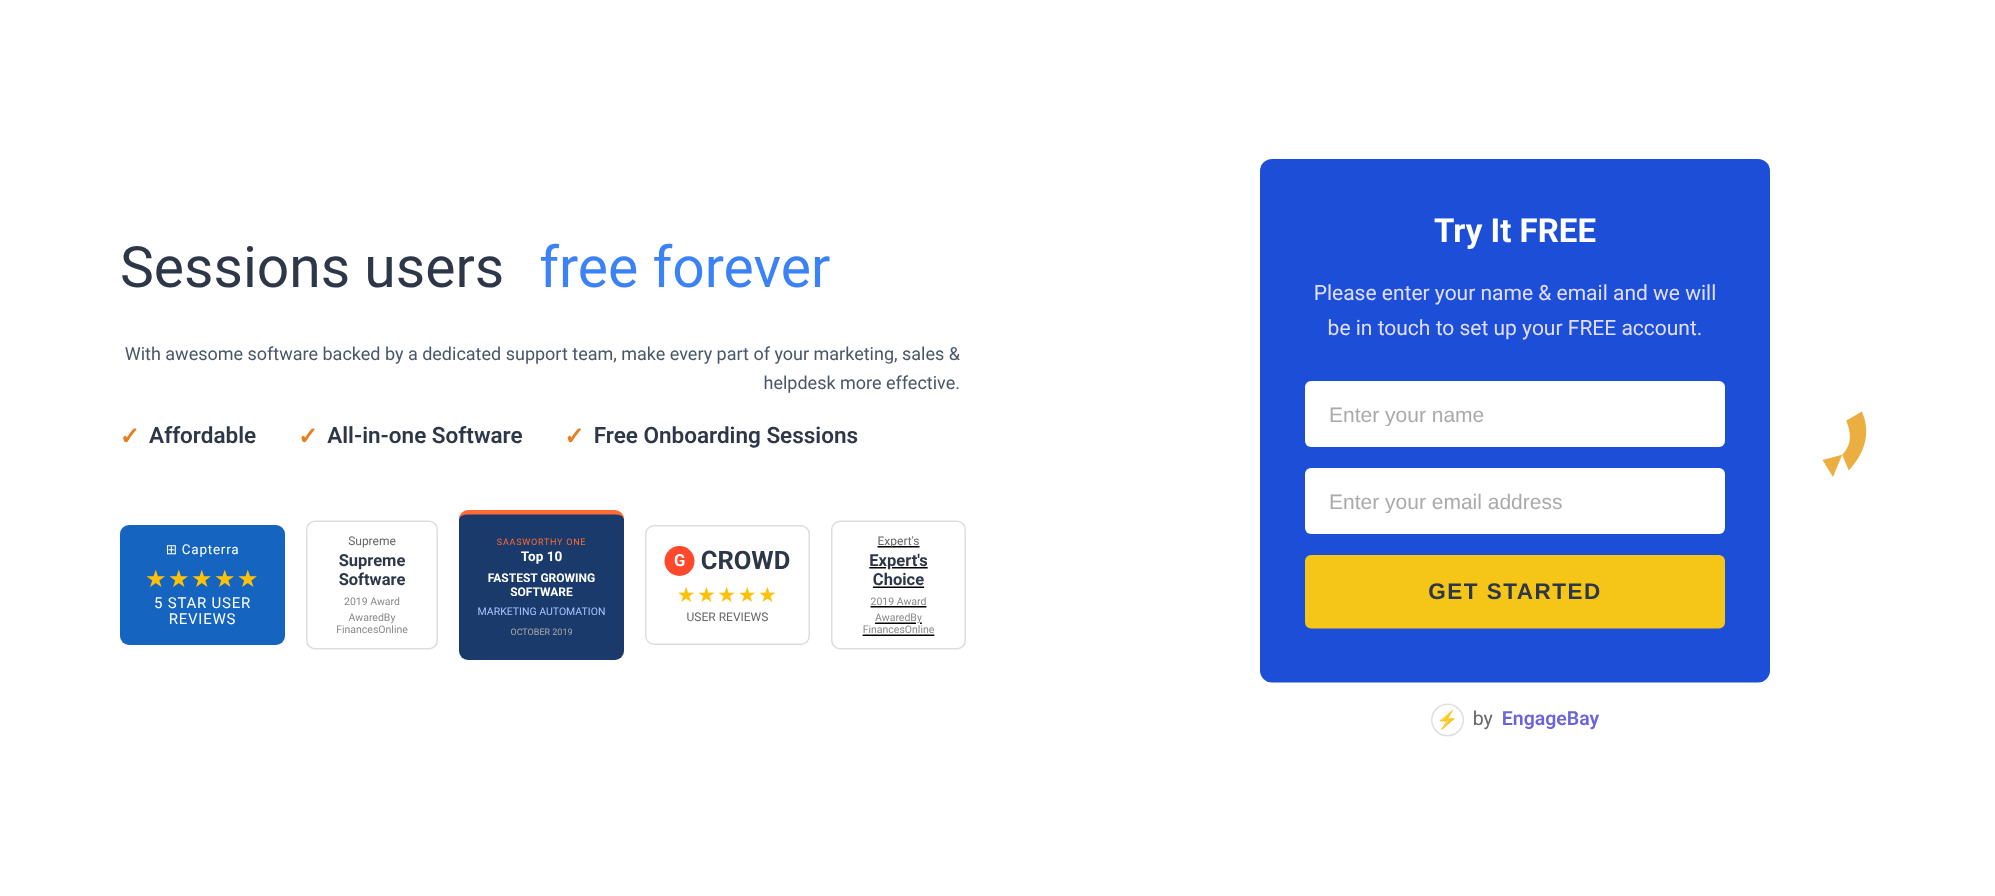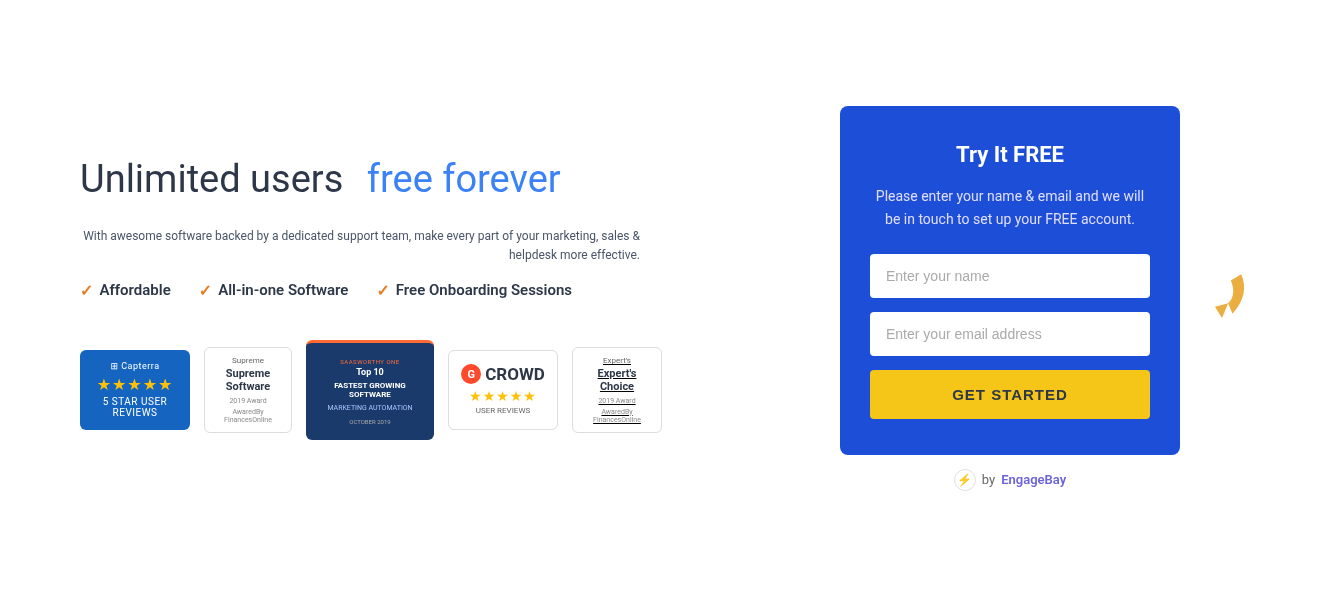--- a/index.html
+++ b/index.html
@@ -122,21 +122,21 @@
     }
     .badge-supreme .badge-sub {
       font-size: 7px;
       color: #888;
       margin-top: 3px;
     }
     
     .badge-saasworthy {
       background: #1a3a6b;
       padding: 6px 10px;
-      width: 128px;
+      width: 110px;
       min-height: 100px;
       text-align: center;
       position: relative;
       border-top: 3px solid #ff6b35;
     }
     .badge-saasworthy .top-label {
       font-size: 6px;
       color: #ff6b35;
       letter-spacing: 0.5px;
       text-transform: uppercase;
@@ -323,21 +323,21 @@
       height: 50px;
     }
   </style>
 </head>
 <body>
 
 <div class="page-container">
 
   <div class="left-section">
     <h1 class="main-heading">
-      <span>Unlimited users </span><span class="highlight">free forever</span>
+      <span>Sessions users </span><span class="highlight">free forever</span>
     </h1>
     <p class="description">With awesome software backed by a dedicated support team, make every part of your marketing, sales &amp; helpdesk more effective.</p>
 
     <div class="features-list">
       <div class="feature-item">
         <span class="check-icon">✓</span>
         <span>Affordable</span>
       </div>
       <div class="feature-item">
         <span class="check-icon">✓</span>

